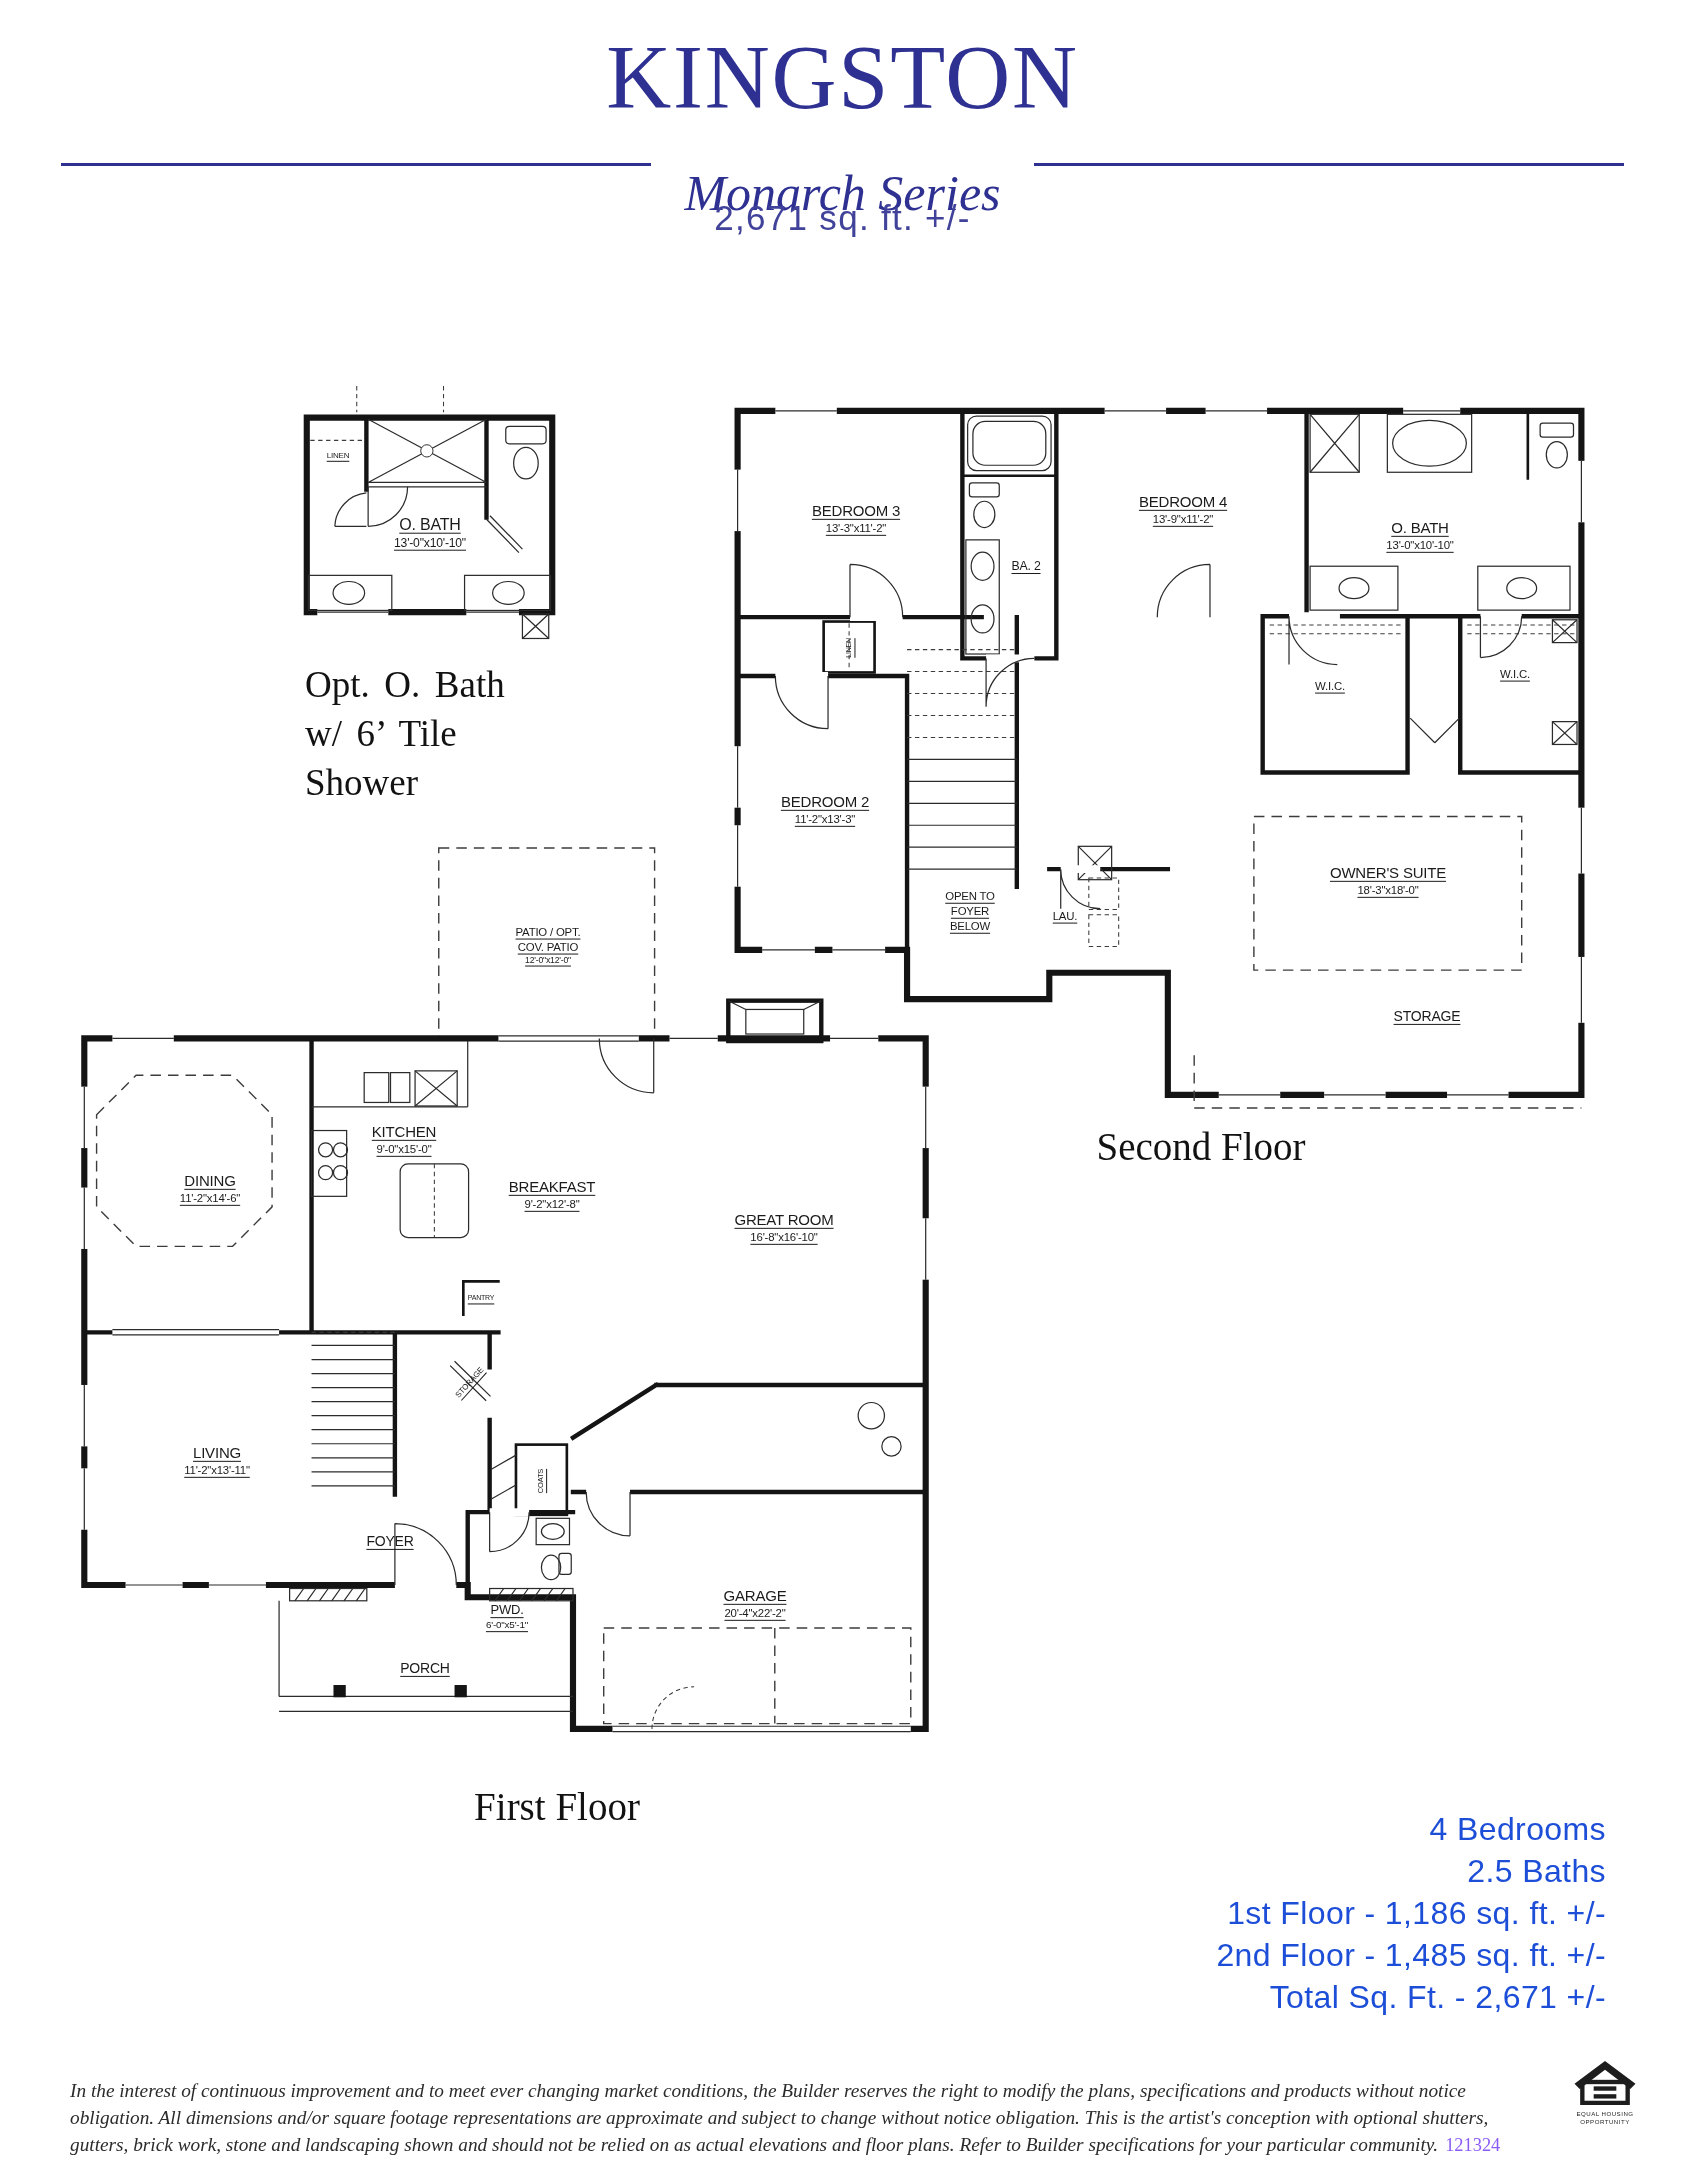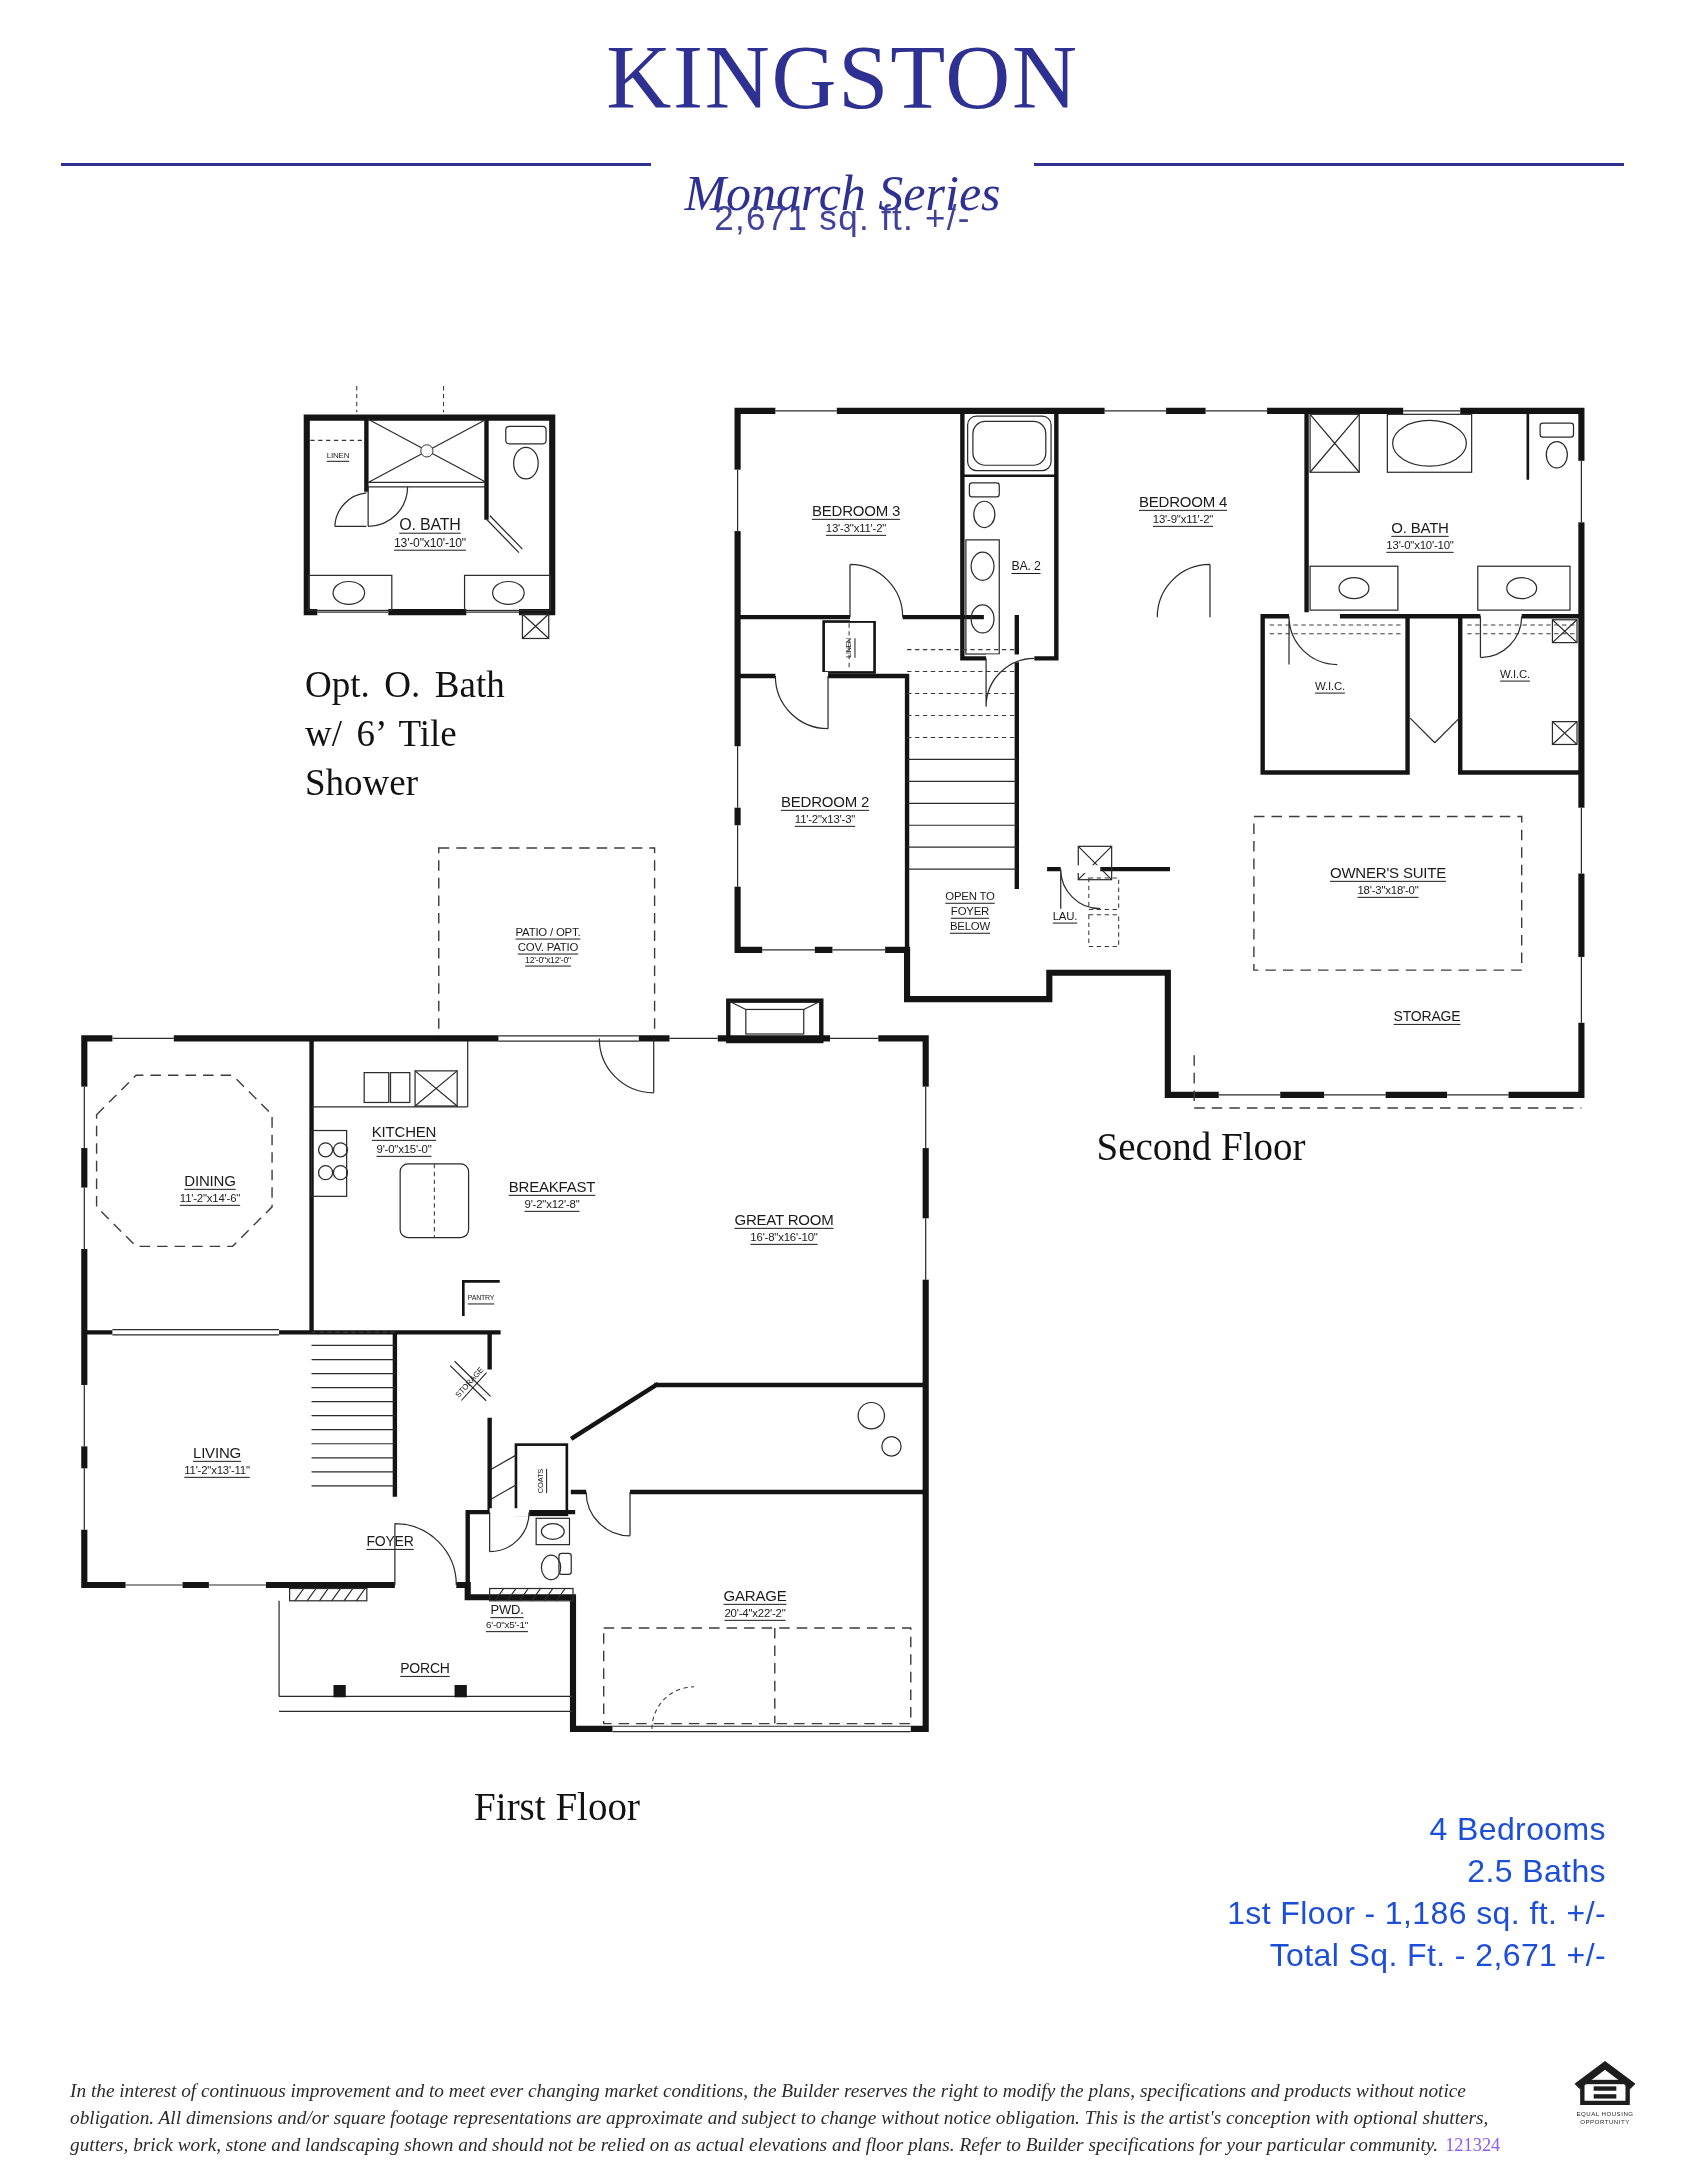--- a/index.html
+++ b/index.html
@@ -434,20 +434,21 @@
       <span class="nm">GARAGE</span>
       <span class="dm">20'-4"x22'-2"</span>
     </div>
   </div>
   <div class="caption" style="left:557px;top:1806px;">First Floor</div>
 
   <div class="summary">
     <div>4 Bedrooms</div>
     <div>2.5 Baths</div>
     <div>1st Floor - 1,186 sq. ft. +/-</div>
+    <div>2nd Floor - 1,485 sq. ft. +/-</div>
     <div>Total Sq. Ft. - 2,671 +/-</div>
   </div>
 
   <p class="disclaimer">
     <span>In the interest of continuous improvement and to meet ever changing market conditions, the Builder reserves the right to modify the plans, specifications and products without notice obligation. All dimensions and/or square footage representations are approximate and subject to change without notice obligation. This is the artist's conception with optional shutters, gutters, brick work, stone and landscaping shown and should not be relied on as actual elevations and floor plans. Refer to Builder specifications for your particular community.</span><span class="code">121324</span>
   </p>
 
   <div class="eho">
     <svg width="68" height="46" viewBox="0 0 78 52">
       <rect x="13" y="26" width="52" height="24" fill="#ffffff" stroke="#1d1d1d" stroke-width="5"></rect>

